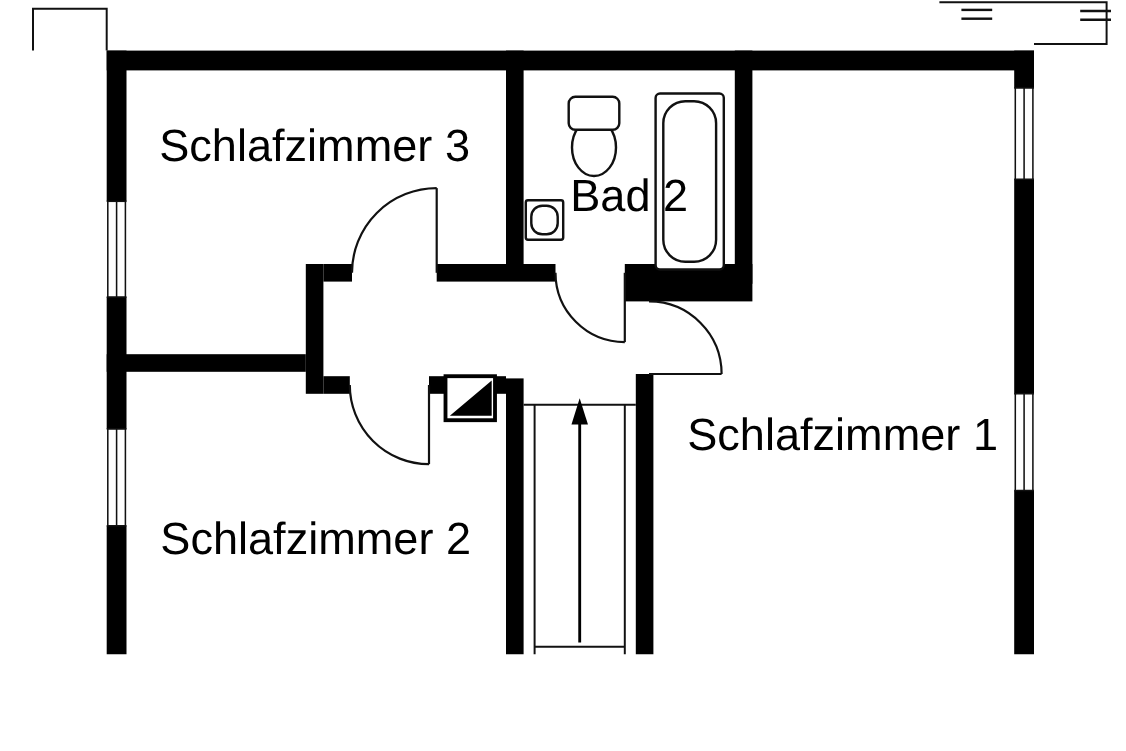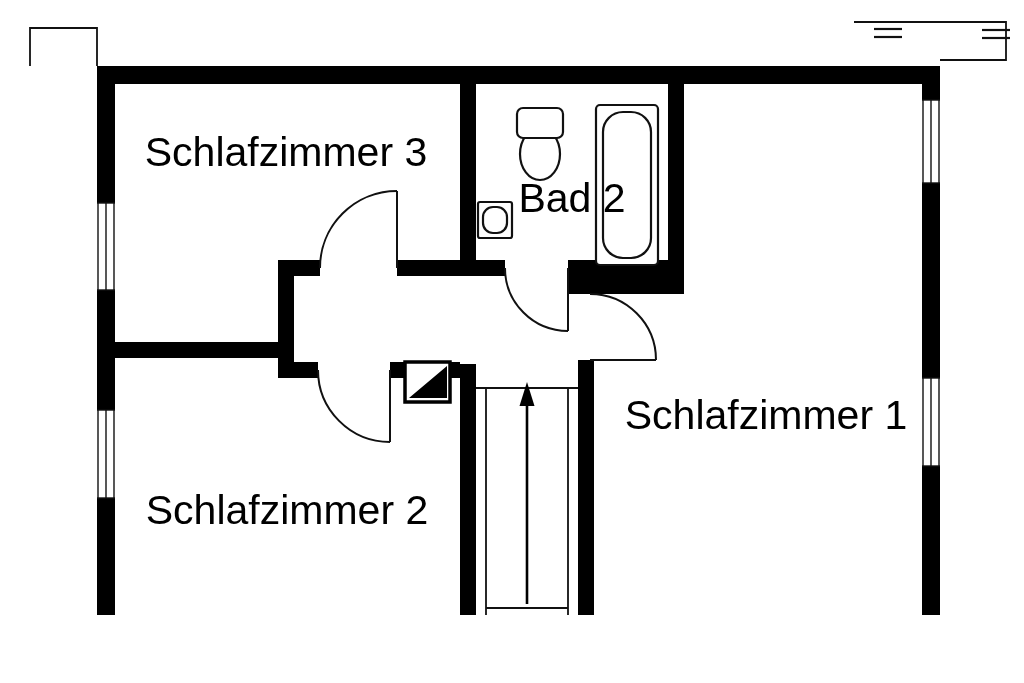--- a/index.html
+++ b/index.html
@@ -7,21 +7,20 @@
     padding: 0;
     background: #ffffff;
   }
   .stage {
     position: relative;
     width: 1024px;
     height: 595px;
     background: var(--color-background, #ffffff);
     overflow: hidden;
     font-family: "Liberation Sans", sans-serif;
-    margin-top: 20px;
   }
   svg { display: block; }
   .wall   { fill: var(--color-wall, #000000); stroke: none; }
   .whitefill { fill: #ffffff; stroke: none; }
   .thin   { stroke: var(--color-line, #111111); stroke-width: 1.8; fill: none; }
   .thin15 { stroke: var(--color-line, #111111); stroke-width: 1.4; fill: none; }
   .arc    { stroke: var(--color-line, #111111); stroke-width: 2; fill: none; }
   .fixture { stroke: var(--color-line, #111111); stroke-width: 2.2; fill: #ffffff; }
   .dash   { stroke: var(--color-line, #111111); stroke-width: 2.2; fill: none; }
   .arrowline { stroke: var(--color-wall, #000000); stroke-width: 2.6; fill: none; }

